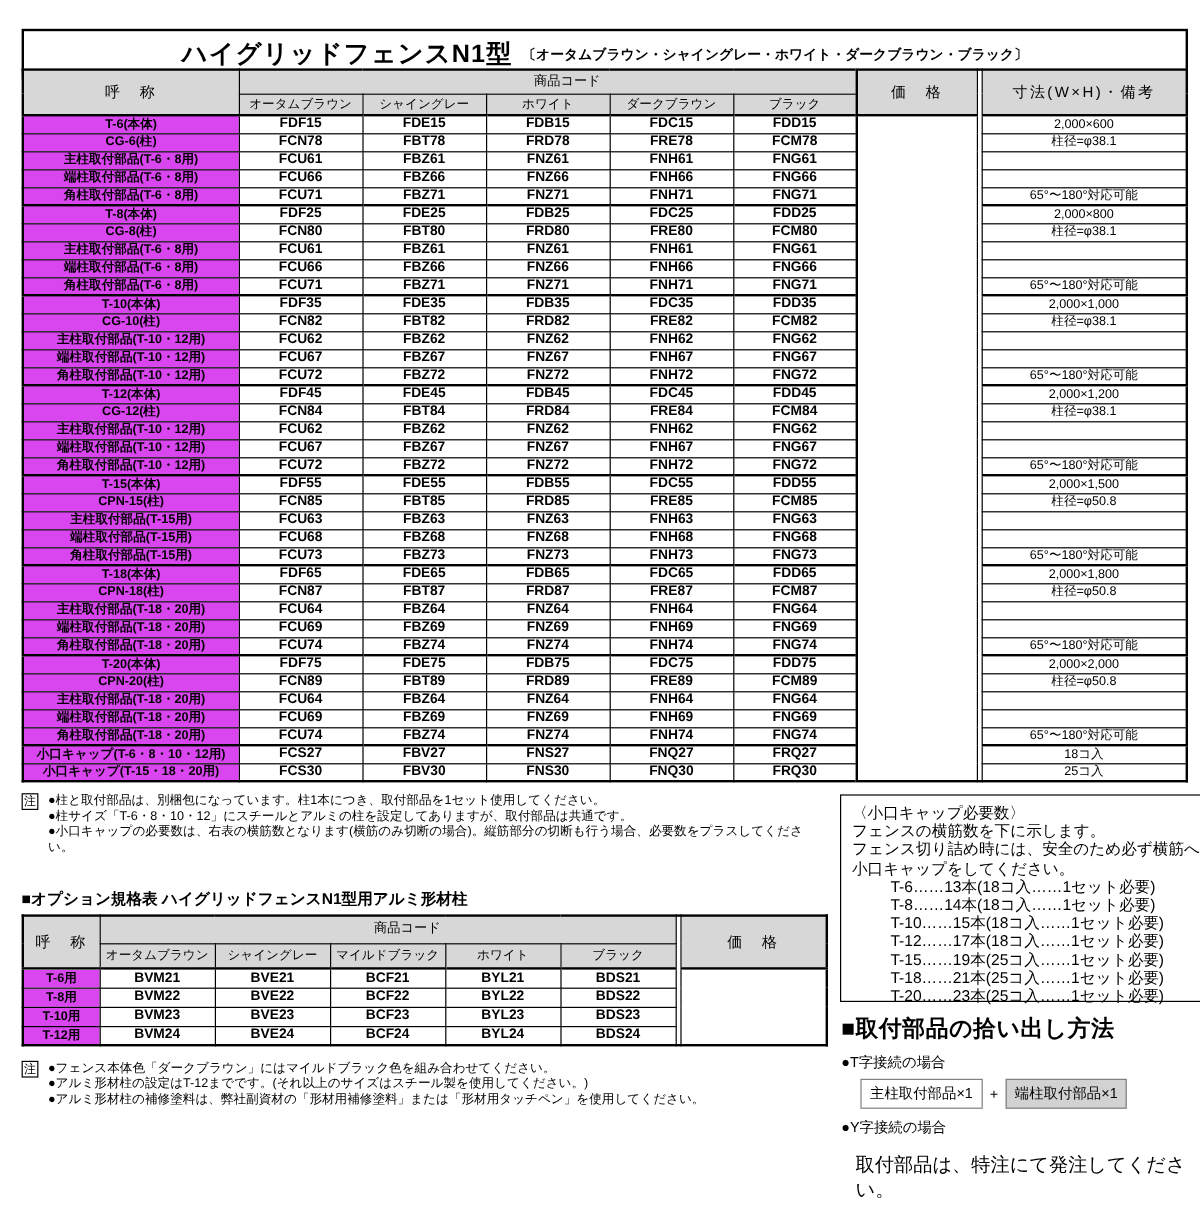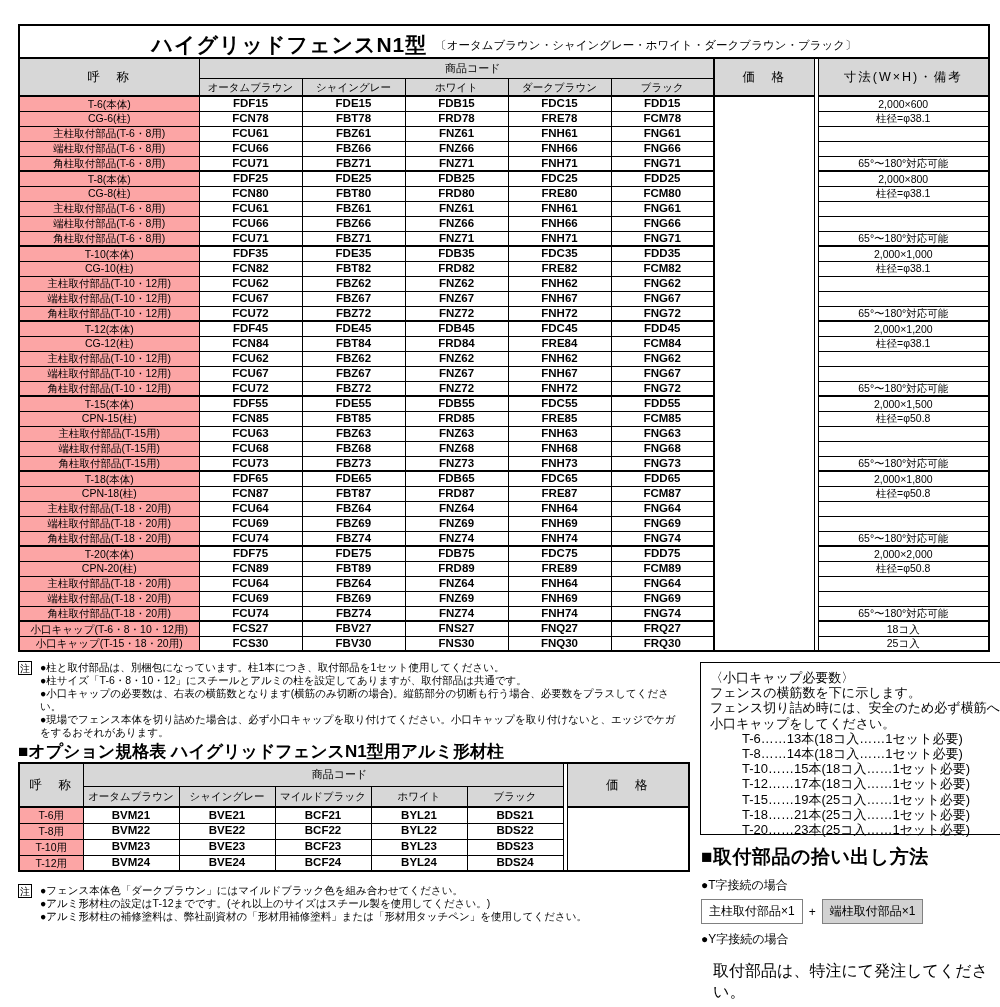--- a/index.html
+++ b/index.html
@@ -3,33 +3,33 @@
 <meta charset="utf-8">
 <style>
   * { margin:0; padding:0; box-sizing:border-box; }
   html,body { width:1000px; height:1007px; background:#ffffff; font-family:"Liberation Sans","DejaVu Sans",sans-serif; color:#000; }
   #page { position:relative; width:1000px; height:1007px; background:#fff; overflow:hidden; }
 
   
   #title-bar { position:absolute; left:18px; top:24px; width:972px; height:42px;
     border:2px solid #000; background:#fff; display:flex; align-items:center; justify-content:center; gap:8px; }
   #title-bar .ttl { font-size:21px; font-weight:bold; letter-spacing:1px; }
-  #title-bar .sub { font-size:11.5px; font-weight:normal; }
+  #title-bar .sub { font-size:11.5px; font-weight:bold; }
 
   
   table { border-collapse:collapse; table-layout:fixed; background:#fff; }
   td { border:1px solid #000; text-align:center; vertical-align:middle; padding:0;
        overflow:hidden; white-space:nowrap; line-height:1; }
   .gray  { background:#d7d7d7; }
   .hd    { font-size:11px;padding-left:33px; }
   .hd-big{ font-size:12.5px; letter-spacing:2px; }
   .hd-colors td { font-size:10.5px; background:#d7d7d7; border-bottom:2px solid #000; }
   .hd-b2 { border-bottom:2px solid #000; }
   tr.group-start td { border-top:2px solid #000;margin-top:46px; }
-  .name-cell { background:#fca5a5; font-size:10.5px; }
+  .name-cell { background:#d946ef; font-size:10.5px;font-weight:bold; }
   .code-cell { font-size:11.5px; font-weight:bold; }
   .dim-cell  { font-size:10.5px; }
   .spacer { border-left:1px solid #000; border-right:1px solid #000; background:#fff; }
   .price-body { background:#fff; border-left:2px solid #000; }
 
   #main-table { position:absolute; left:18px; top:57px; width:972px; border:2px solid #000; }
   #main-table tr { height:15px; }
   #main-table tr.hrow1 { height:20px; }
   #main-table tr.hrow2 { height:18px; }
   #main-table .price-hd { border-left:2px solid #000; }
@@ -46,27 +46,27 @@
   #option-notes{ left:18px; top:884px; width:665px; padding-left:22px; }
   .note-mark { position:absolute; left:0; top:0; width:14px; height:14px; border:1px solid #000;
     display:flex; align-items:center; justify-content:center; font-size:10px; }
 
   
   #cap-panel { position:absolute; left:700px; top:662px; width:334px; height:173px;
     border:1px solid #000; background:#fff; padding:7px 9px; font-size:13px; line-height:15.2px; }
   #cap-panel .cap-list { padding-left:32px; }
 
   
-  #option-heading { position:absolute; left:18px; top:740px; font-size:17px; font-weight:bold; }
+  #option-heading { position:absolute; left:18px; top:740px; font-size:13px; font-weight:bold; }
 
   
   #assembly { position:absolute; left:701px; top:844px; width:292px; }
   #assembly .asm-heading { font-size:19px; font-weight:bold; letter-spacing:0.5px; }
   #assembly .case-label { font-size:12px; margin-top:7px; }
-  #assembly .box-row { display:flex; align-items:center; gap:6px; margin:5px 0 0 0; font-size:12px; }
+  #assembly .box-row { display:flex; align-items:center; gap:6px; margin:5px 0 0 16px; font-size:12px; }
   .part-box { border:1px solid #808080; background:#fff; padding:3px 7px; font-size:12px; }
   .part-box.g2 { background:#d2d2d2; }
   #assembly .y-text { font-size:16px; margin:13px 0 0 12px; }
 </style>
 </head>
 <body>
 
 <div id="page">
 
   <div id="title-bar">
@@ -436,21 +436,20 @@
           <td class="dim-cell">25コ入</td>
         </tr>
       </tbody>
   </table>
 
   <div id="main-notes" class="notes">
     <span class="note-mark">注</span>
   <div>●柱と取付部品は、別梱包になっています。柱1本につき、取付部品を1セット使用してください。</div>
       <div>●柱サイズ「T-6・8・10・12」にスチールとアルミの柱を設定してありますが、取付部品は共通です。</div>
       <div>●小口キャップの必要数は、右表の横筋数となります(横筋のみ切断の場合)。縦筋部分の切断も行う場合、必要数をプラスしてください。</div>
-      <div>●現場でフェンス本体を切り詰めた場合は、必ず小口キャップを取り付けてください。小口キャップを取り付けないと、エッジでケガをするおそれがあります。</div>
     </div>
 
   <div id="cap-panel">
     <div>〈小口キャップ必要数〉</div>
     <div id="cap-intro">
         <div>フェンスの横筋数を下に示します。</div>
         <div>フェンス切り詰め時には、安全のため必ず横筋へ</div>
         <div>小口キャップをしてください。</div>
       </div>
     <div class="cap-list" id="cap-list">

